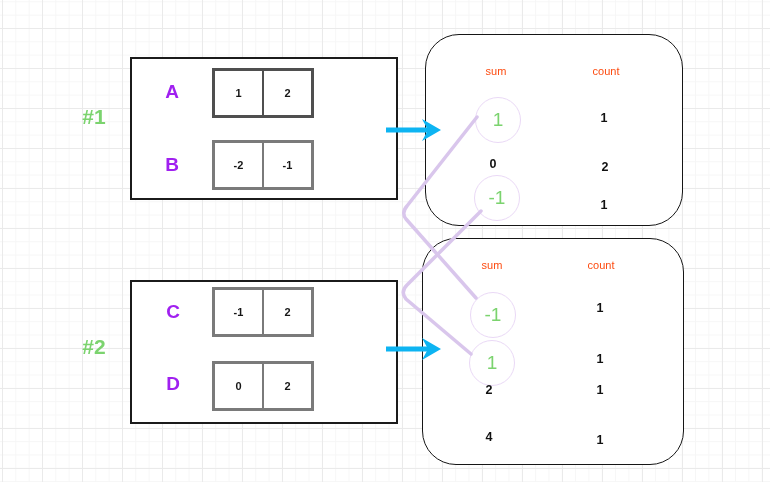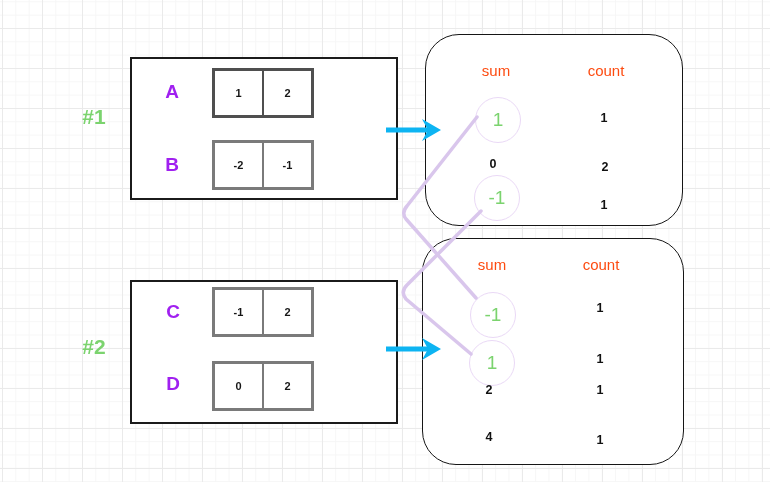--- a/index.html
+++ b/index.html
@@ -17,21 +17,21 @@
   .gbox{position:absolute;background:#fff;border:2px solid #1b1b1b;}
   .tag{position:absolute;width:44px;text-align:center;font-size:21px;font-weight:bold;color:#7bd36e;line-height:26px;}
   .rowlbl{position:absolute;width:28px;text-align:center;font-size:19px;font-weight:bold;color:#a020f0;line-height:26px;}
   .cellpair{position:absolute;display:flex;background:#fff;border:3px solid #4f4f4f;}
   .cellpair>div{width:47px;height:44px;display:flex;align-items:center;justify-content:center;
     font-size:11px;font-weight:bold;color:#161616;}
   .cellpair>div+div{border-left:2px solid #4f4f4f;}
   .pair-gray{border-color:#7a7a7a;}
   .pair-gray>div+div{border-left-color:#7a7a7a;}
   .rbox{position:absolute;background:#fff;border:1.8px solid #161616;border-radius:34px;}
-  .hdr{position:absolute;text-align:center;font-size:15px;color:#fd4b10;line-height:20px;}
+  .hdr{position:absolute;text-align:center;font-size:11px;color:#fd4b10;line-height:20px;}
   .mini{position:absolute;width:60px;text-align:center;font-size:12.5px;font-weight:bold;color:#111;line-height:16px;}
   .circ{position:absolute;width:44px;height:44px;border:1.6px solid #ead9f6;border-radius:50%;
     display:flex;align-items:center;justify-content:center;background:transparent;}
   .circ span{font-size:19px;color:#7bd36e;}
   svg.overlay{position:absolute;left:0;top:0;pointer-events:none;}
 </style>
 </head>
 <body>
 
 <div class="canvas">

